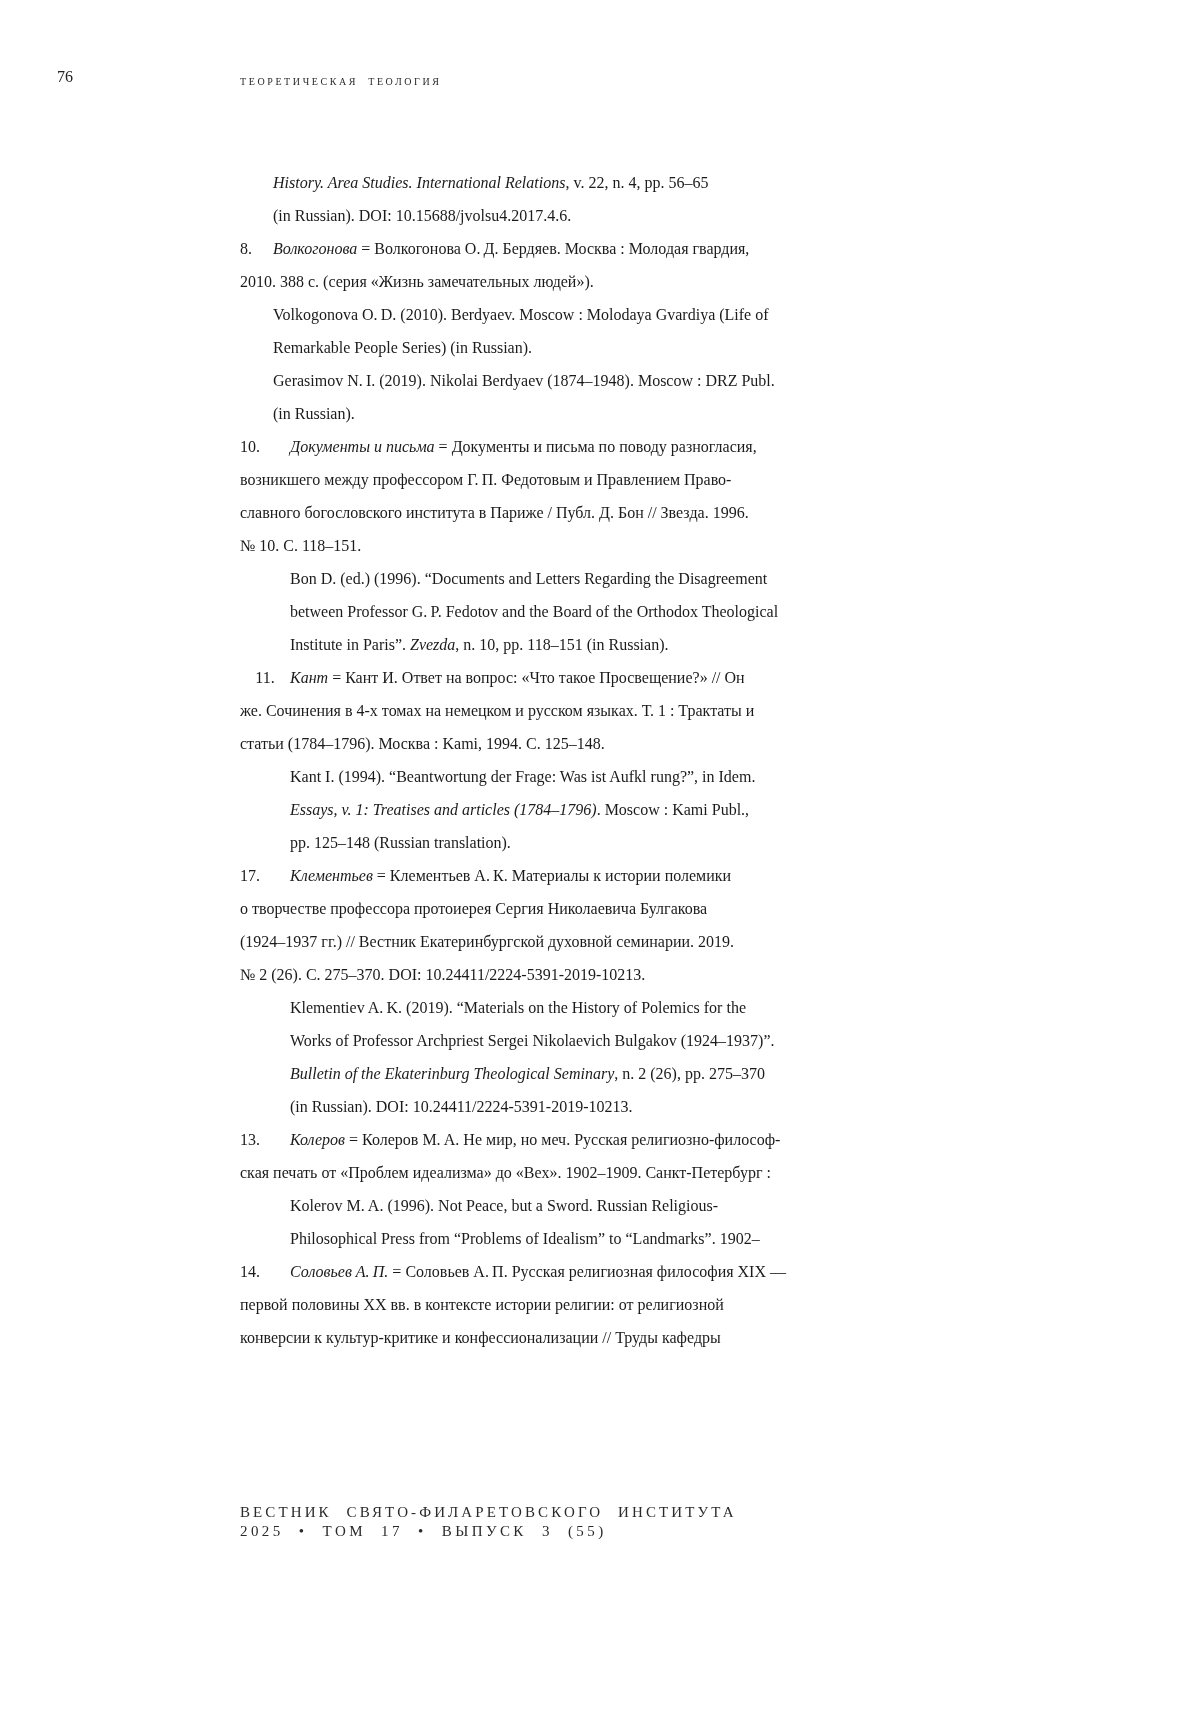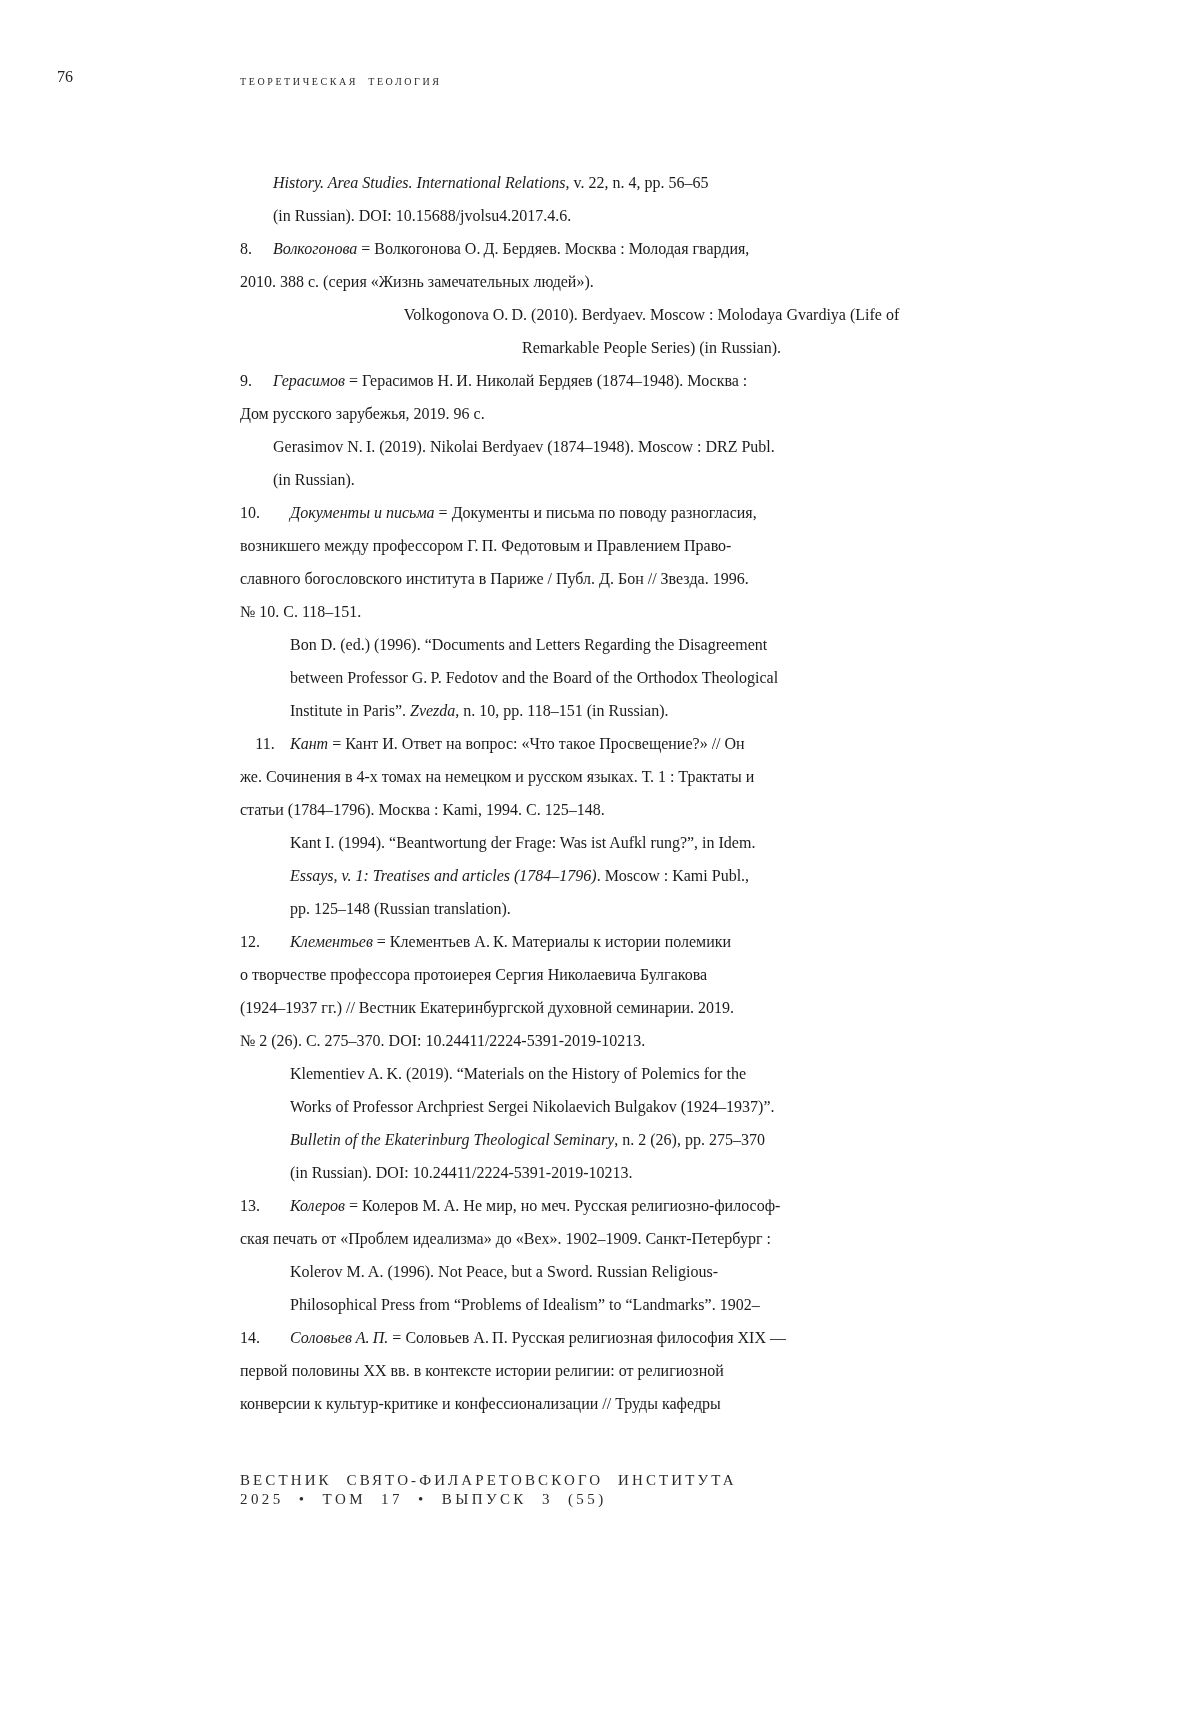--- a/index.html
+++ b/index.html
@@ -43,21 +43,21 @@
     white-space: pre;
     display: block;
   }
   .num {
     display: inline-block;
     font-style: normal;
   }
   em { font-style: italic; }
   .footer {
     position: absolute;
-    left: 240px; top: 1472px;
+    left: 240px; top: 1504px;
     font-size: 15px;
     letter-spacing: 3.1px;
     word-spacing: 8px;
     color: #2a2a2a;
     font-feature-settings: "onum";
   }
   .footer .footer-issue-line { margin-top: 2px; letter-spacing: 3.4px; }
 </style>
 </head>
 <body>
@@ -70,27 +70,23 @@
 
   <div class="content" id="bibliography">
       <div class="bib-block english" style="margin-left: 33px;">
         <div class="line"><em>History. Area Studies. International Relations</em><span>, v. 22, n. 4, pp. 56–65</span></div>
         <div class="line"><span>(in Russian). DOI: 10.15688/jvolsu4.2017.4.6.</span></div>
       </div>
       <div class="bib-block russian">
         <div class="line"><span class="num" style="width: 33px;">8.</span><em>Волкогонова</em><span> = Волкогонова О. Д. Бердяев. Москва : Молодая гвардия,</span></div>
         <div class="line"><span>2010. 388 с. (серия «Жизнь замечательных людей»).</span></div>
       </div>
-      <div class="bib-block english" style="margin-left: 33px; text-align: center;">
+      <div class="bib-block english" style="margin-left: 33px;">
         <div class="line"><span>Volkogonova O. D. (2010). Berdyaev. Moscow : Molodaya Gvardiya (Life of</span></div>
         <div class="line"><span>Remarkable People Series) (in Russian).</span></div>
-      </div>
-      <div class="bib-block russian">
-        <div class="line"><span class="num" style="width: 33px;">9.</span><em>Герасимов</em><span> = Герасимов Н. И. Николай Бердяев (1874–1948). Москва :</span></div>
-        <div class="line"><span>Дом русского зарубежья, 2019. 96 с.</span></div>
       </div>
       <div class="bib-block english" style="margin-left: 33px;">
         <div class="line"><span>Gerasimov N. I. (2019). Nikolai Berdyaev (1874–1948). Moscow : DRZ Publ.</span></div>
         <div class="line"><span>(in Russian).</span></div>
       </div>
       <div class="bib-block russian">
         <div class="line"><span class="num" style="width: 50px;">10.</span><em>Документы и письма</em><span> = Документы и письма по поводу разногласия,</span></div>
         <div class="line"><span>возникшего между профессором Г. П. Федотовым и Правлением Право-</span></div>
         <div class="line"><span>славного богословского института в Париже / Публ. Д. Бон // Звезда. 1996.</span></div>
         <div class="line"><span>№ 10. С. 118–151.</span></div>
@@ -104,21 +100,21 @@
         <div class="line"><span class="num" style="width: 50px; text-align: center;">11.</span><em>Кант</em><span> = Кант И. Ответ на вопрос: «Что такое Просвещение?» // Он</span></div>
         <div class="line"><span>же. Сочинения в 4-х томах на немецком и русском языках. Т. 1 : Трактаты и</span></div>
         <div class="line"><span>статьи (1784–1796). Москва : Kami, 1994. С. 125–148.</span></div>
       </div>
       <div class="bib-block english" style="margin-left: 50px;">
         <div class="line"><span>Kant I. (1994). “Beantwortung der Frage: Was ist Aufkl rung?”, in Idem.</span></div>
         <div class="line"><em>Essays, v. 1: Treatises and articles (1784–1796)</em><span>. Moscow : Kami Publ.,</span></div>
         <div class="line"><span>pp. 125–148 (Russian translation).</span></div>
       </div>
       <div class="bib-block russian">
-        <div class="line"><span class="num" style="width: 50px;">12.</span><em>Клементьев</em><span> = Клементьев А. К. Материалы к истории полемики</span></div>
+        <div class="line"><span class="num" style="width: 50px;">17.</span><em>Клементьев</em><span> = Клементьев А. К. Материалы к истории полемики</span></div>
         <div class="line"><span>о творчестве профессора протоиерея Сергия Николаевича Булгакова</span></div>
         <div class="line"><span>(1924–1937 гг.) // Вестник Екатеринбургской духовной семинарии. 2019.</span></div>
         <div class="line"><span>№ 2 (26). С. 275–370. DOI: 10.24411/2224-5391-2019-10213.</span></div>
       </div>
       <div class="bib-block english" style="margin-left: 50px;">
         <div class="line"><span>Klementiev A. K. (2019). “Materials on the History of Polemics for the</span></div>
         <div class="line"><span>Works of Professor Archpriest Sergei Nikolaevich Bulgakov (1924–1937)”.</span></div>
         <div class="line"><em>Bulletin of the Ekaterinburg Theological Seminary</em><span>, n. 2 (26), pp. 275–370</span></div>
         <div class="line"><span>(in Russian). DOI: 10.24411/2224-5391-2019-10213.</span></div>
       </div>

